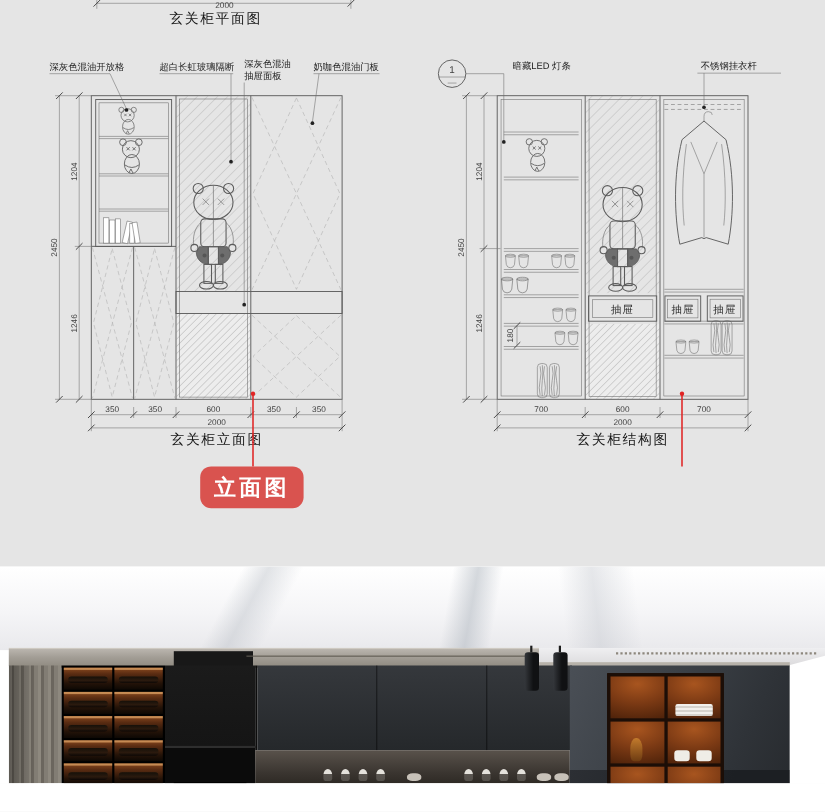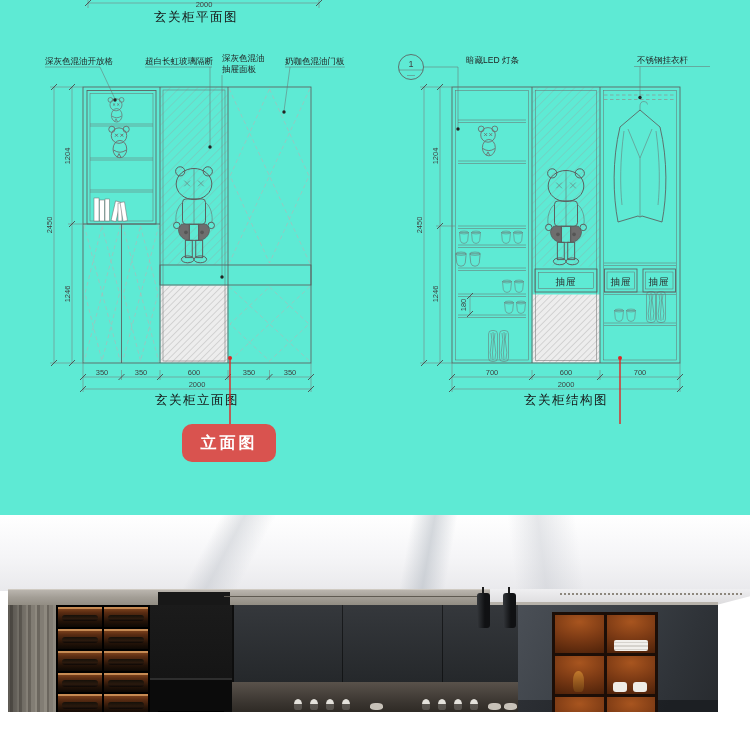--- a/index.html
+++ b/index.html
@@ -1,32 +1,32 @@
 <!DOCTYPE html>
 <html><head>
 <meta charset="utf-8">
 <style>
   html,body{margin:0;padding:0;background:#fff;}
-  #page{position:relative;width:750px;height:712px;background:#5eead4;overflow:hidden;
+  #page{position:relative;width:750px;height:712px;background:#e5e5e5;overflow:hidden;
         font-family:"Liberation Sans",sans-serif;}
   svg text{font-family:"Liberation Sans",sans-serif;}
   .ln{stroke:#5c5c5c;stroke-width:.85;fill:none}
   .lnt{stroke:#6b6b6b;stroke-width:.5;fill:none}
   .dim{stroke:#7a7a7a;stroke-width:.55;fill:none}
   .tick{stroke:#4a4a4a;stroke-width:.9;fill:none}
   .dash{stroke:#b5b5b5;stroke-width:.6;fill:none;stroke-dasharray:4 3}
   .rod{stroke:#8f8f8f;stroke-width:.7;fill:none;stroke-dasharray:3.5 2.5}
   .t-dim{font-size:7.5px;fill:#3f3f3f}
   .t-call{font-size:8.5px;fill:#1f1f1f}
   .t-cap{font-size:12.5px;fill:#161616;letter-spacing:1.5px}
   .t-drw{font-size:9.5px;fill:#2a2a2a;letter-spacing:1px}
   .t-mid{text-anchor:middle}
   .redline{stroke:#e02525;stroke-width:1.4}
   .tag{position:absolute;width:94px;height:38px;background:#d9534f;border-radius:10px;
-       color:#fff;font-size:16px;font-weight:bold;letter-spacing:3px;
+       color:#fff;font-size:20px;font-weight:bold;letter-spacing:3px;
        display:flex;align-items:center;justify-content:center;}
   
   .photo{position:absolute;left:0;top:515px;width:750px;height:223px;overflow:hidden;background:#fff;}
   .marble{position:absolute;left:0;top:0;width:750px;height:76px;
     background:
       linear-gradient(100deg,rgba(185,191,198,0) 54%,rgba(178,185,193,.55) 57%,rgba(185,191,198,0) 60%),
       linear-gradient(118deg,rgba(196,201,207,0) 28%,rgba(188,193,200,.45) 31%,rgba(196,201,207,0) 35%),
       linear-gradient(83deg,rgba(203,206,211,0) 68%,rgba(192,196,203,.4) 72%,rgba(203,206,211,0) 77%),
       linear-gradient(180deg,#ffffff 0%,#f5f5f7 55%,#e9e9ec 100%);}
   .marble-right{position:absolute;left:470px;top:74px;width:280px;height:16px;

